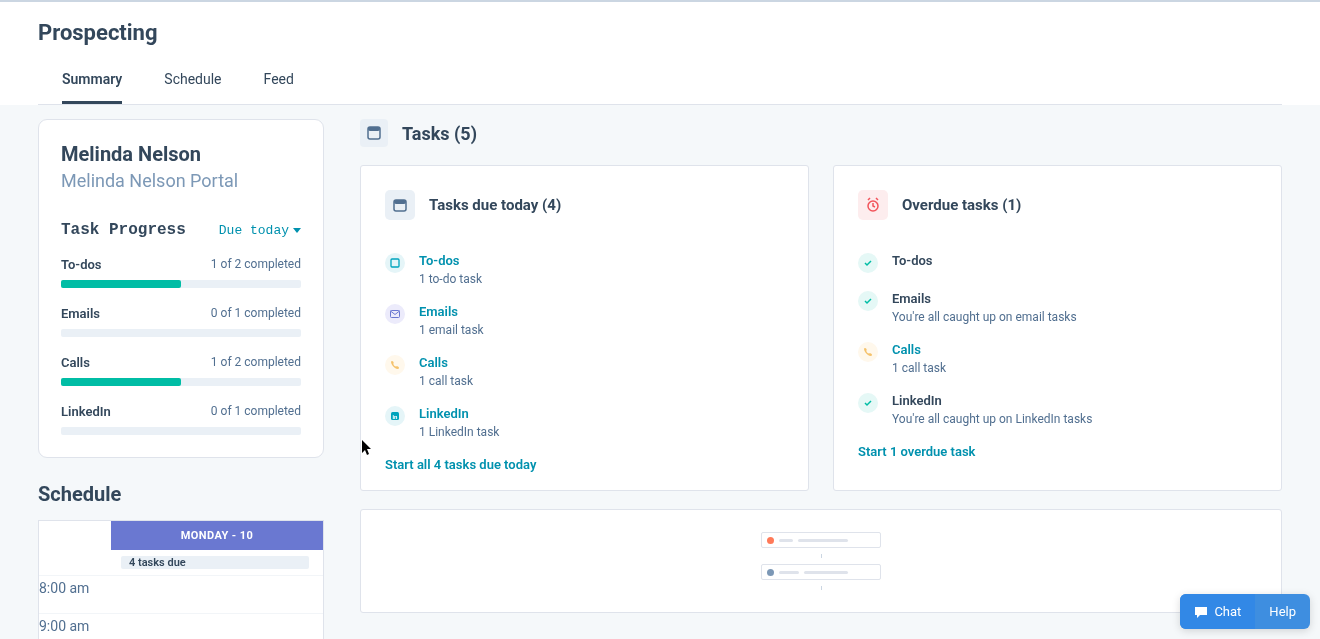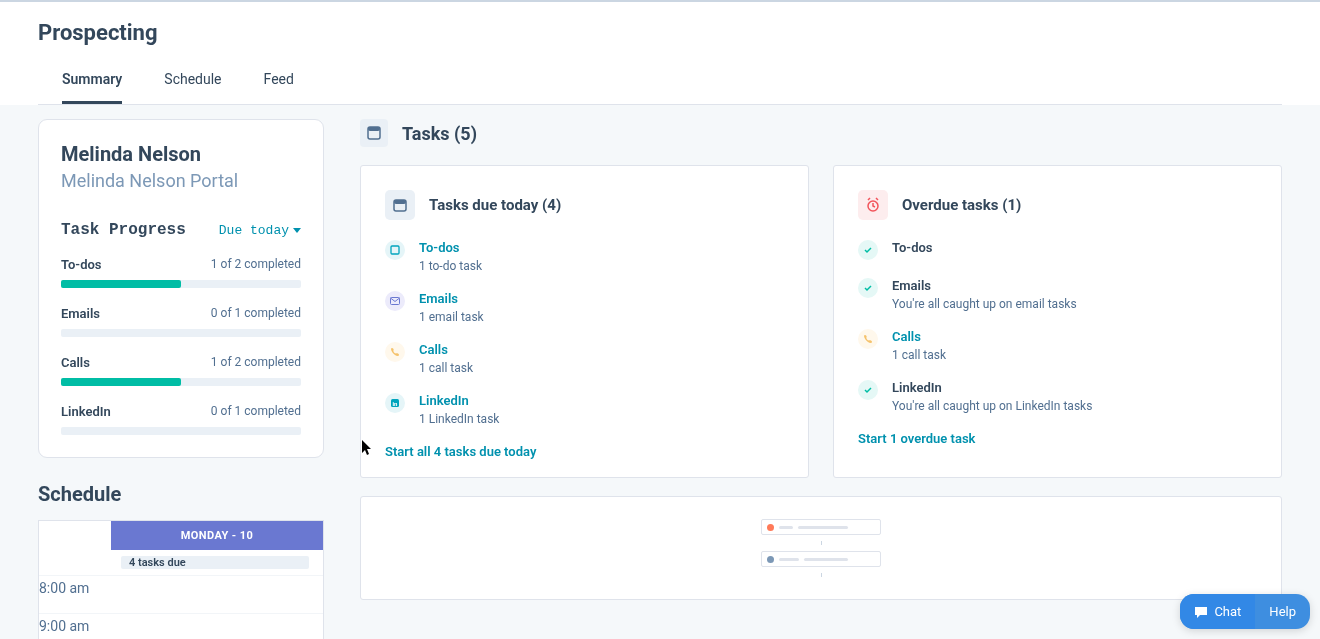--- a/index.html
+++ b/index.html
@@ -33,21 +33,21 @@
   .time-row { display: flex; align-items: flex-start; height: 38px; border-top: 1px solid #f2f5f8; }
   .time-row:first-of-type { border-top: none; }
   .time-label { width: 72px; text-align: left; font-size: 14px; color: #516f90; padding: 4px 10px 0 0; }
   .section-head { display: flex; align-items: center; gap: 14px; margin-bottom: 18px; }
   .sec-icon { width: 28px; height: 28px; display: flex; align-items: center; justify-content: center; border-radius: 4px; font-size: 14px; }
   .sec-icon.tasks { background: #eaf0f6; color: #516f90; }
   .sec-icon.seq { background: #fef4ea; color: #ff7a59; }
   .section-title { font-size: 18px; font-weight: 700; }
   .task-cards { display: flex; gap: 24px; }
   .task-card { flex: 1; background: #fff; border: 1px solid #dfe3eb; border-radius: 3px; padding: 24px 24px 18px 24px; }
-  .task-card-head { display: flex; align-items: center; gap: 14px; margin-bottom: 20px; }
+  .task-card-head { display: flex; align-items: center; gap: 14px; margin-bottom: 33px; }
   .tc-icon { width: 30px; height: 30px; display: flex; align-items: center; justify-content: center; border-radius: 5px; }
   .tc-icon.due { background: #eaf0f6; color: #516f90; }
   .tc-icon.overdue { background: #fdedee; color: #f2545b; }
   .tc-title { font-size: 15px; font-weight: 700; }
   .task-item { display: flex; align-items: flex-start; gap: 14px; margin-bottom: 18px; }
   .ti-icon { width: 20px; height: 20px; border-radius: 50%; display: flex; align-items: center; justify-content: center; font-size: 10px; flex-shrink: 0; }
   .ti-icon.todo { background: #e5f5f8; color: #00a4bd; }
   .ti-icon.email { background: #ecebfb; color: #6a78d1; }
   .ti-icon.call { background: #fff8ec; color: #f5c26b; }
   .ti-icon.linkedin { background: #e5f5f8; color: #00a4bd; }
@@ -57,21 +57,21 @@
   .ti-title.link { color: #0091ae; cursor: pointer; }
   .ti-title.plain { color: #33475b; }
   .ti-sub { font-size: 12px; color: #516f90; margin-top: 4px; }
   .card-action { color: #0091ae; font-size: 13px; font-weight: 600; margin-top: 8px; cursor: pointer; }
   .seq-card { background: #fff; border: 1px solid #dfe3eb; border-radius: 3px; margin-top: 18px; padding: 22px; display: flex; justify-content: center; }
   .seq-illustration { display: flex; flex-direction: column; gap: 6px; align-items: center; }
   .seq-row { width: 120px; height: 16px; border: 1px solid #dfe3eb; border-radius: 2px; background: #fff; display: flex; align-items: center; gap: 5px; padding: 0 5px; }
   .seq-dot { width: 7px; height: 7px; border-radius: 50%; }
   .seq-line { height: 3px; border-radius: 2px; background: #dfe3eb; }
   .seq-connector { width: 1px; height: 4px; background: #cbd6e2; }
-  .chat-widget { position: absolute; right: 10px; bottom: 10px; display: flex; background: #3e8ee0; border-radius: 14px; overflow: hidden; color: #fff; font-size: 13px; box-shadow: 0 2px 8px rgba(0,0,0,.15); }
+  .chat-widget { position: absolute; right: 10px; bottom: 10px; display: flex; background: #3e8ee0; border-radius: 6px; overflow: hidden; color: #fff; font-size: 13px; box-shadow: 0 2px 8px rgba(0,0,0,.15); }
   .chat-btn { padding: 10px 14px; display: flex; align-items: center; gap: 6px; cursor: pointer; }
   .chat-btn.chat { background: #3288e6; }
   svg { display: block; }
   .cursor { position: absolute; left: 362px; top: 440px; font-size: 14px; pointer-events: none; }
 </style>
 </head>
 <body>
 
 <div class="top-divider"></div>
 

